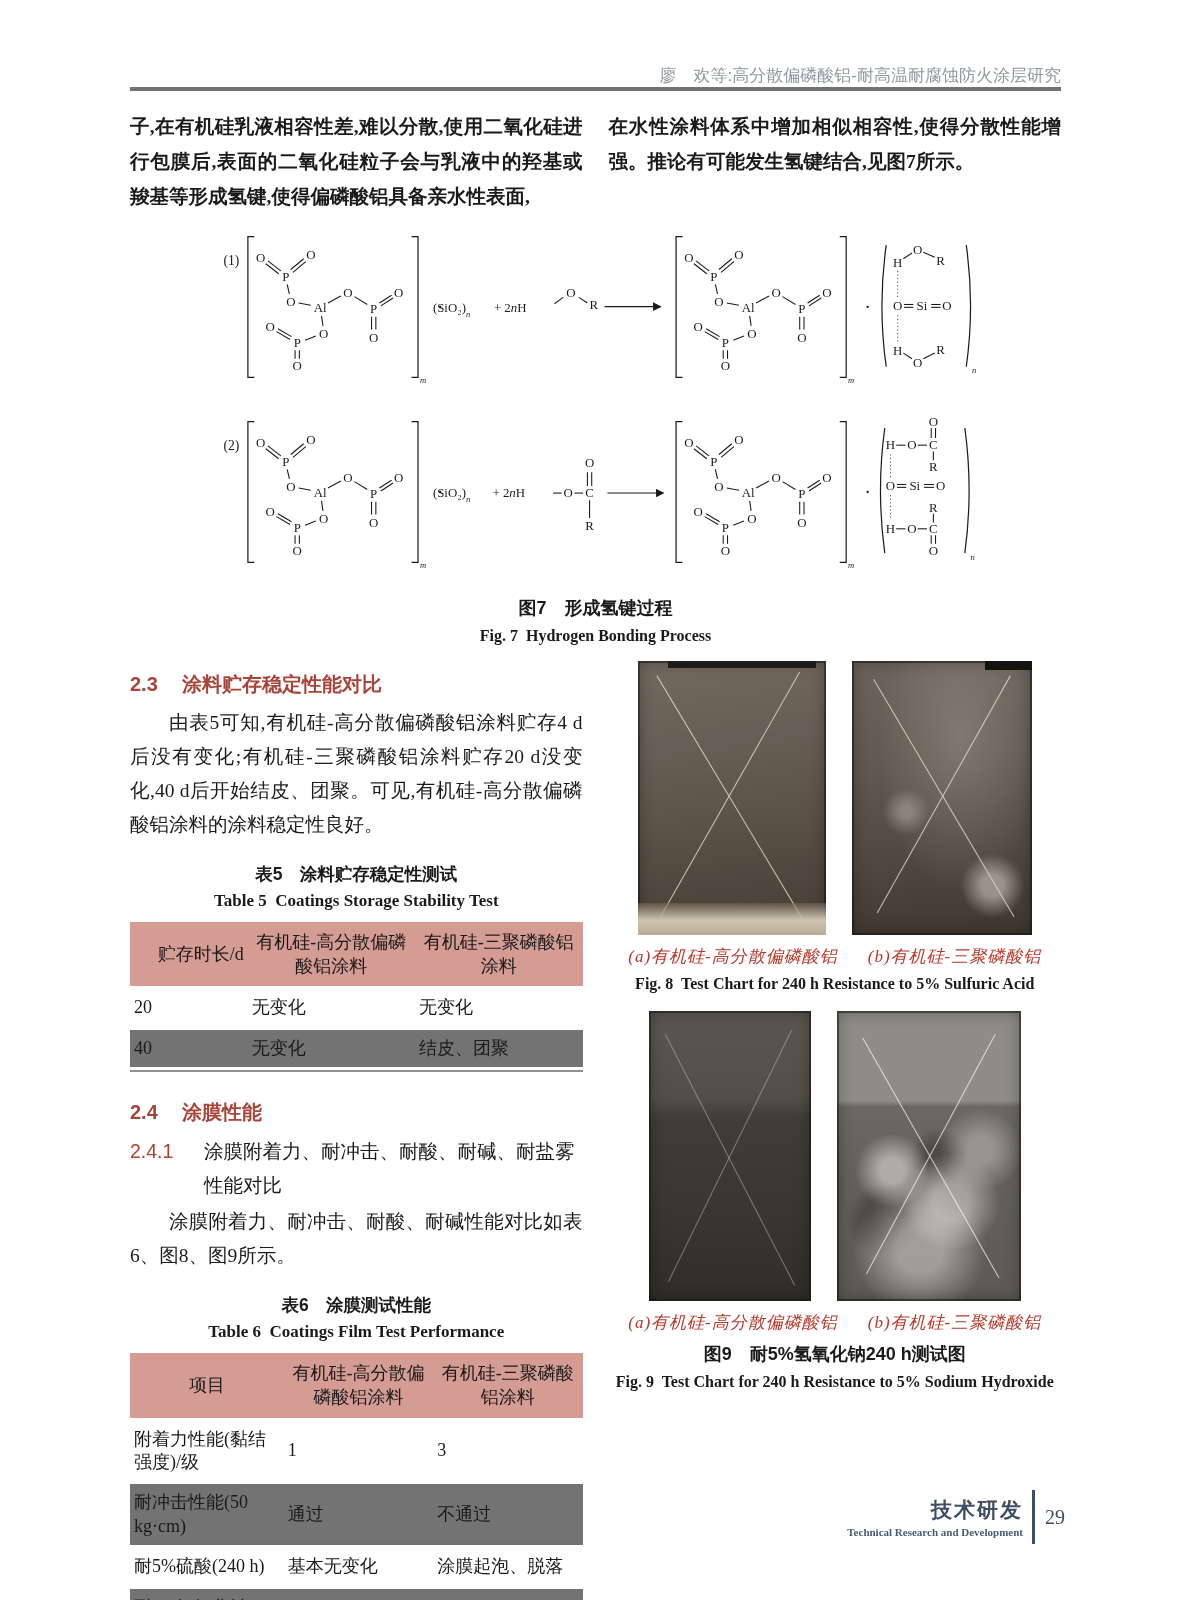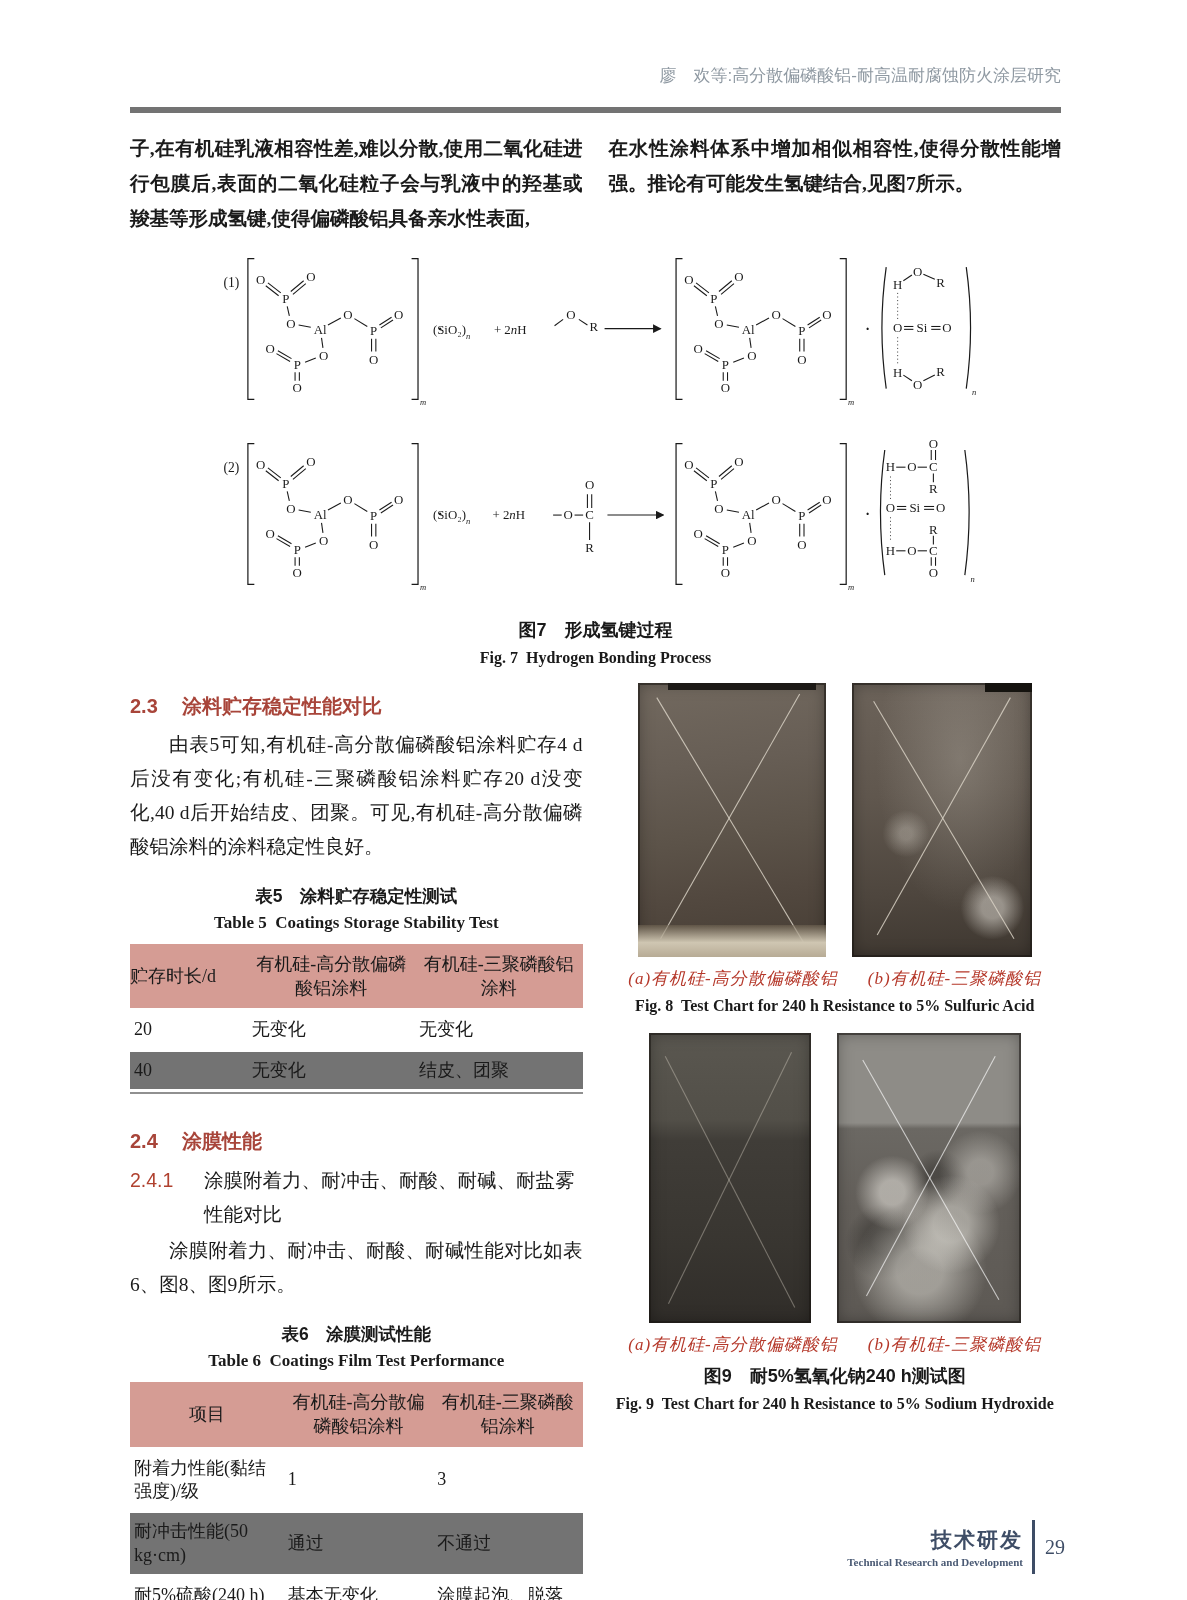--- a/index.html
+++ b/index.html
@@ -4,21 +4,21 @@
 <style>
   * { box-sizing: border-box; margin: 0; padding: 0; }
   html,body { background:#ffffff; }
   body { font-family:"Liberation Serif","DejaVu Serif",serif; color:#1a1a1a; }
   .page { position:relative; width:1187px; height:1600px; margin:0 auto; background:#fff; overflow:hidden; }
   .content { padding:64px 126px 0 130px; }
 
   
   .runhead { text-align:right; color:#8f99a2; font-size:17px;
              font-family:"Liberation Sans","DejaVu Sans",sans-serif;
-             padding-bottom:20px; border-bottom:6px solid #737373; }
+             padding-bottom:0; border-bottom:4px solid #737373; }
 
   
   .intro { display:flex; gap:26px; margin-top:18px;font-weight:bold; }
   .intro p { flex:1; font-size:19.5px; line-height:35px; text-align:justify; }
 
   
   .fig7 { margin-top:4px; }
   .eq { display:block; margin:0 auto; width:772px; height:auto; }
   svg text { font-family:"Liberation Serif","DejaVu Serif",serif; font-size:18px; fill:#1a1a1a; text-anchor:middle; }
   svg .sub { font-size:12px; font-style:italic; }
@@ -47,21 +47,21 @@
   .body { font-size:19.5px; line-height:34px; text-indent:2em; text-align:justify; margin-top:2px; }
 
   
   .tcap-cn { text-align:center; font-family:"Liberation Sans","DejaVu Sans",sans-serif;
              font-weight:700; font-size:17.5px; margin-top:20px; }
   .tcap-en { text-align:center; font-weight:700; font-size:17px; margin:5px 0 8px; white-space:pre-wrap; }
   table.dtable { width:100%; border-collapse:separate; border-spacing:0 3px; font-size:18px; }
   .dtable th { background:#d59c94; font-weight:normal; padding:8px 4px; text-align:center; line-height:1.35; }
   .dtable td { padding:7px 4px; line-height:1.3; }
   .dtable tr.r-odd td { background:#737373; }
-  .t5 th.c1 { text-align:left; padding-left:0; }
+  .t5 th.c1 { text-align:right; padding-left:8px; }
   .t6 td.c1 { text-align:left; padding-left:4px; }
   .tbl-endline { height:2px; background:#909090; }
 
   
   .phrow { display:flex; justify-content:center; align-items:flex-end; gap:26px; margin-top:2px; }
   .ph { position:relative; flex:0 0 auto;
         box-shadow: inset 0 0 0 2px rgba(25,22,18,.55), inset 0 0 16px rgba(0,0,0,.35); }
   .ph .xm { position:absolute; inset:0; width:100%; height:100%; }
   .ph .xm line { stroke:#d9d2c5; stroke-width:1.1; vector-effect:non-scaling-stroke; opacity:.85; }
   #f8a { width:188px; height:274px;
@@ -87,21 +87,21 @@
                     radial-gradient(circle at 55% 50%,rgba(45,43,40,.45) 0 6%,transparent 16%),
                     linear-gradient(180deg,#8e8c87 0%,#8e8c87 31%,#6b6863 33%,#635f5a 60%,#5d5954 100%); }
   #f9b .xm line { stroke:#ffffff; opacity:.65; }
 
   .subcap { display:flex; justify-content:center; gap:30px; color:#b5382a; font-size:17px;
             margin-top:10px; font-style:italic; letter-spacing:1px; }
 
   .figblock9 { margin-top:16px; }
 
   
-  .footer { position:absolute; right:122px; bottom:26px; display:flex; align-items:center; color:#3e4d66; }
+  .footer { position:absolute; right:122px; bottom:56px; display:flex; align-items:center; color:#3e4d66; }
   .f-txt { text-align:right; }
   .f-cn { font-family:"Liberation Sans","DejaVu Sans",sans-serif; font-weight:700; font-size:21px; letter-spacing:2px; }
   .f-en { font-weight:700; font-size:11px; margin-top:2px; color:#4a5a74; }
   .f-bar { width:3px; height:54px; background:#3e4d66; margin:0 10px 0 9px; }
   .f-num { font-size:20px; }
 </style>
 </head>
 <body>
 
 <div class="page">
@@ -288,21 +288,21 @@
             <tr class="r-odd">
               <td>40</td>
               <td>无变化</td>
               <td>结皮、团聚</td>
             </tr>
           </tbody>
         </table>
         <div class="tbl-endline"></div>
       </div>
 
-      <h2 class="sec" style="margin-top:34px">
+      <h2 class="sec" style="margin-top:27px">
         <span class="secnum">2.4</span><span>涂膜性能</span>
       </h2>
       <div class="h241">
         <span class="num">2.4.1</span><span>涂膜附着力、耐冲击、耐酸、耐碱、耐盐雾性能对比</span>
       </div>
       <p class="body">涂膜附着力、耐冲击、耐酸、耐碱性能对比如表6、图8、图9所示。</p>
 
       <div>
         <div class="tcap-cn">表6　涂膜测试性能</div>
         <div class="tcap-en">Table 6  Coatings Film Test Performance</div>

